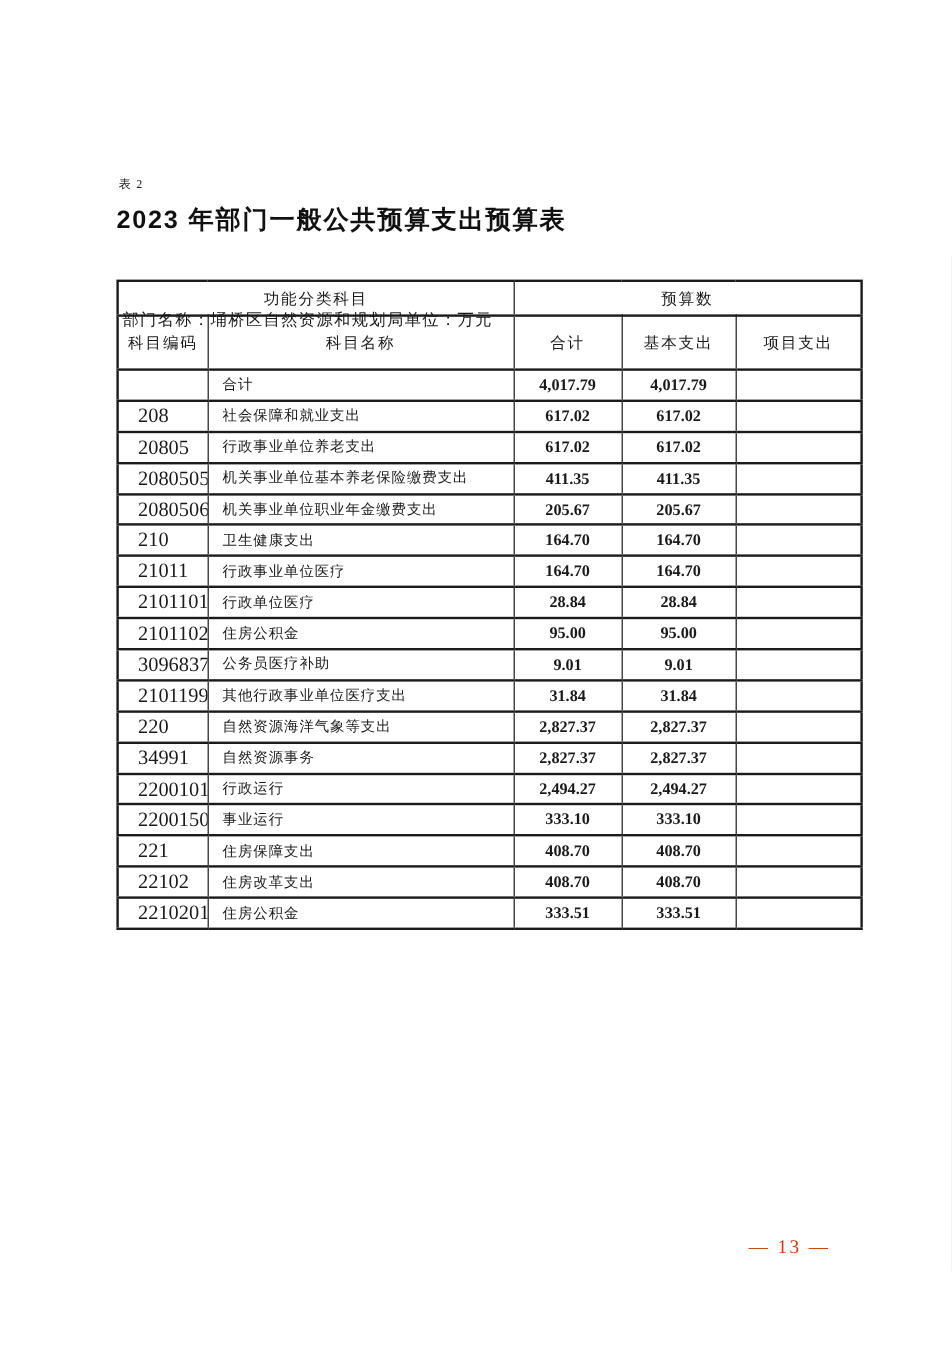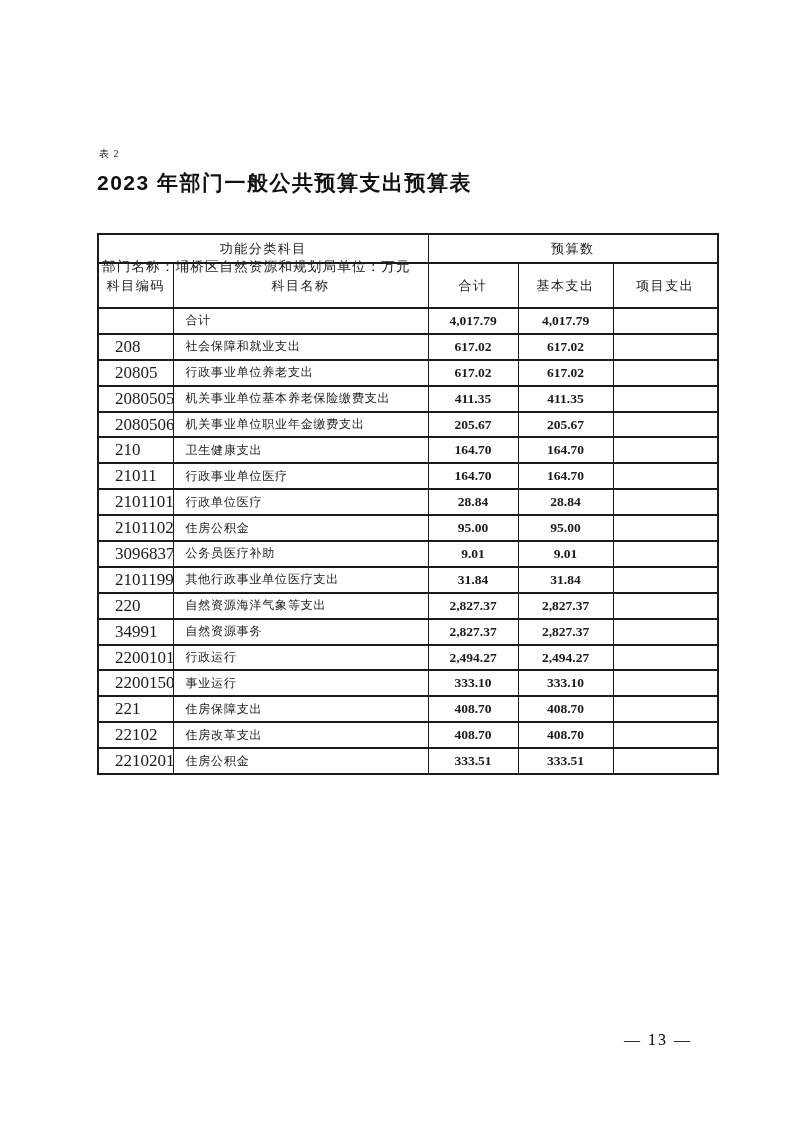--- a/index.html
+++ b/index.html
@@ -83,21 +83,21 @@
     font-size: 13.5px;
     text-align: center;
     font-weight: bold;
   }
   .page-number {
     position: absolute;
     right: 101px;
     top: 1031px;
     font-size: 16px;
     letter-spacing: 2px;
-    color: #000000;
+    color: #c2410c;
   }
 </style>
 </head>
 <body>
 
 <div class="sheet">
 
   <div class="sheet-label">表 2</div>
 
   <h1 class="doc-title">2023 年部门一般公共预算支出预算表</h1>

